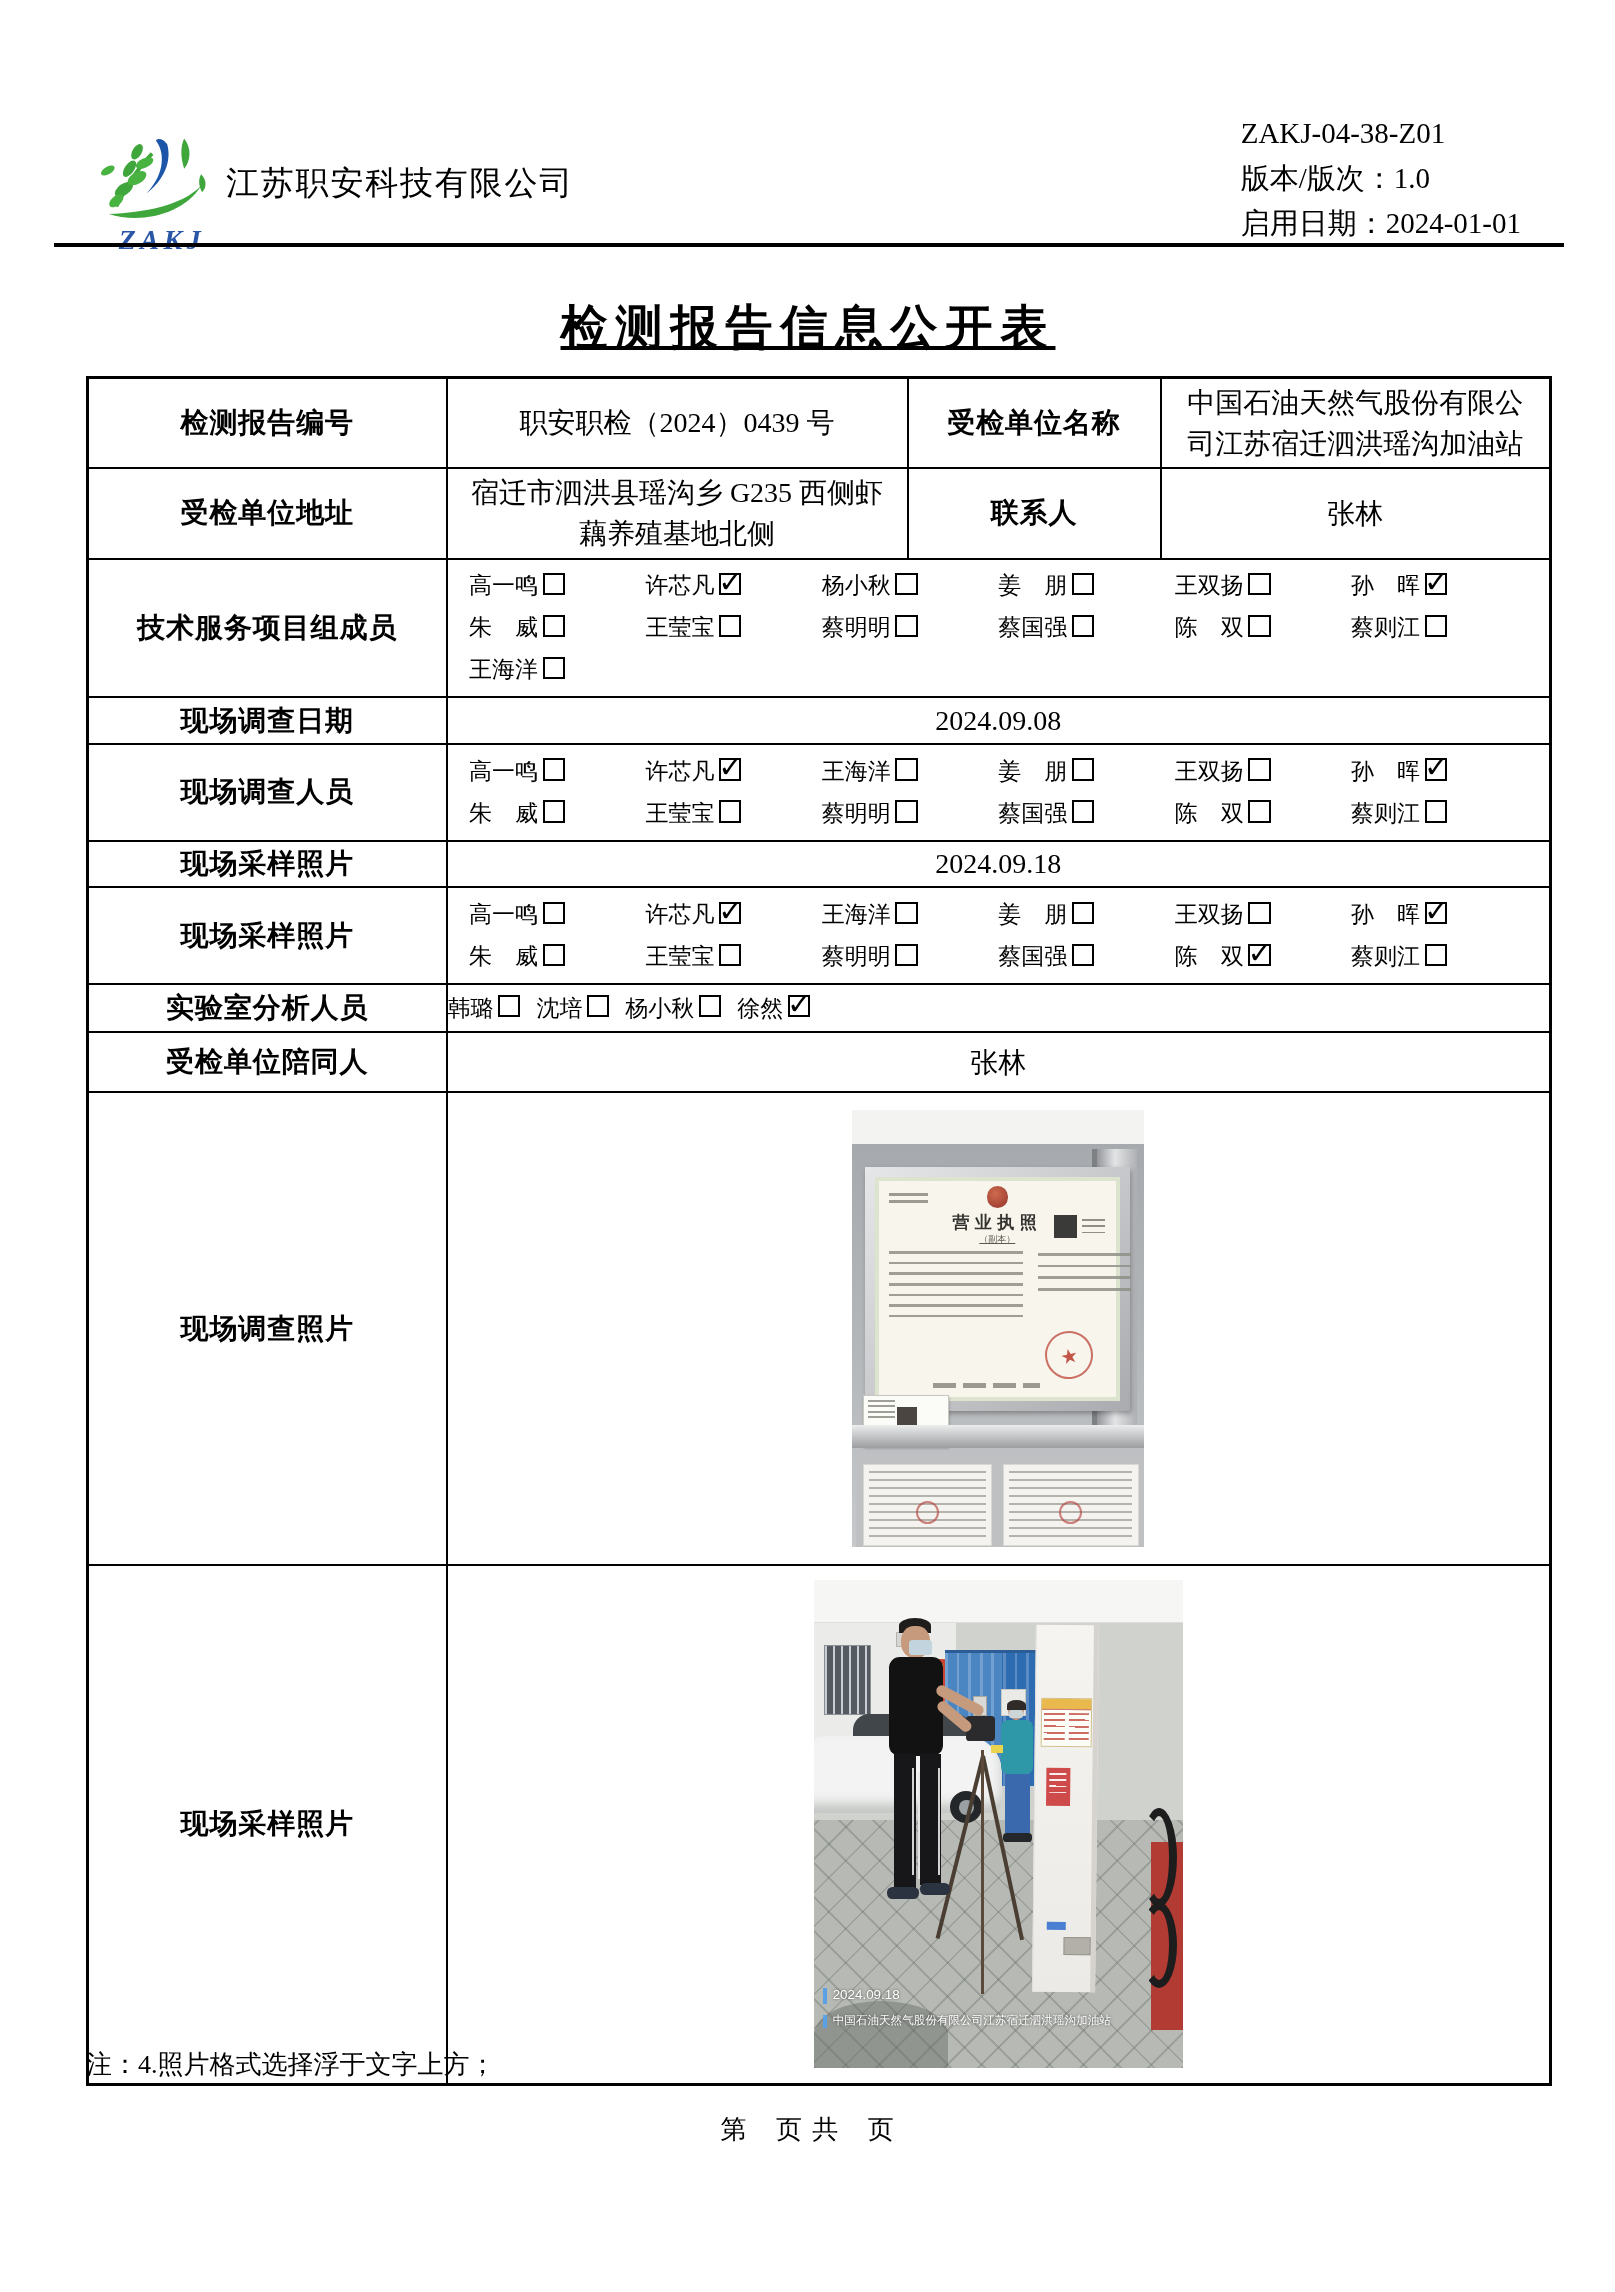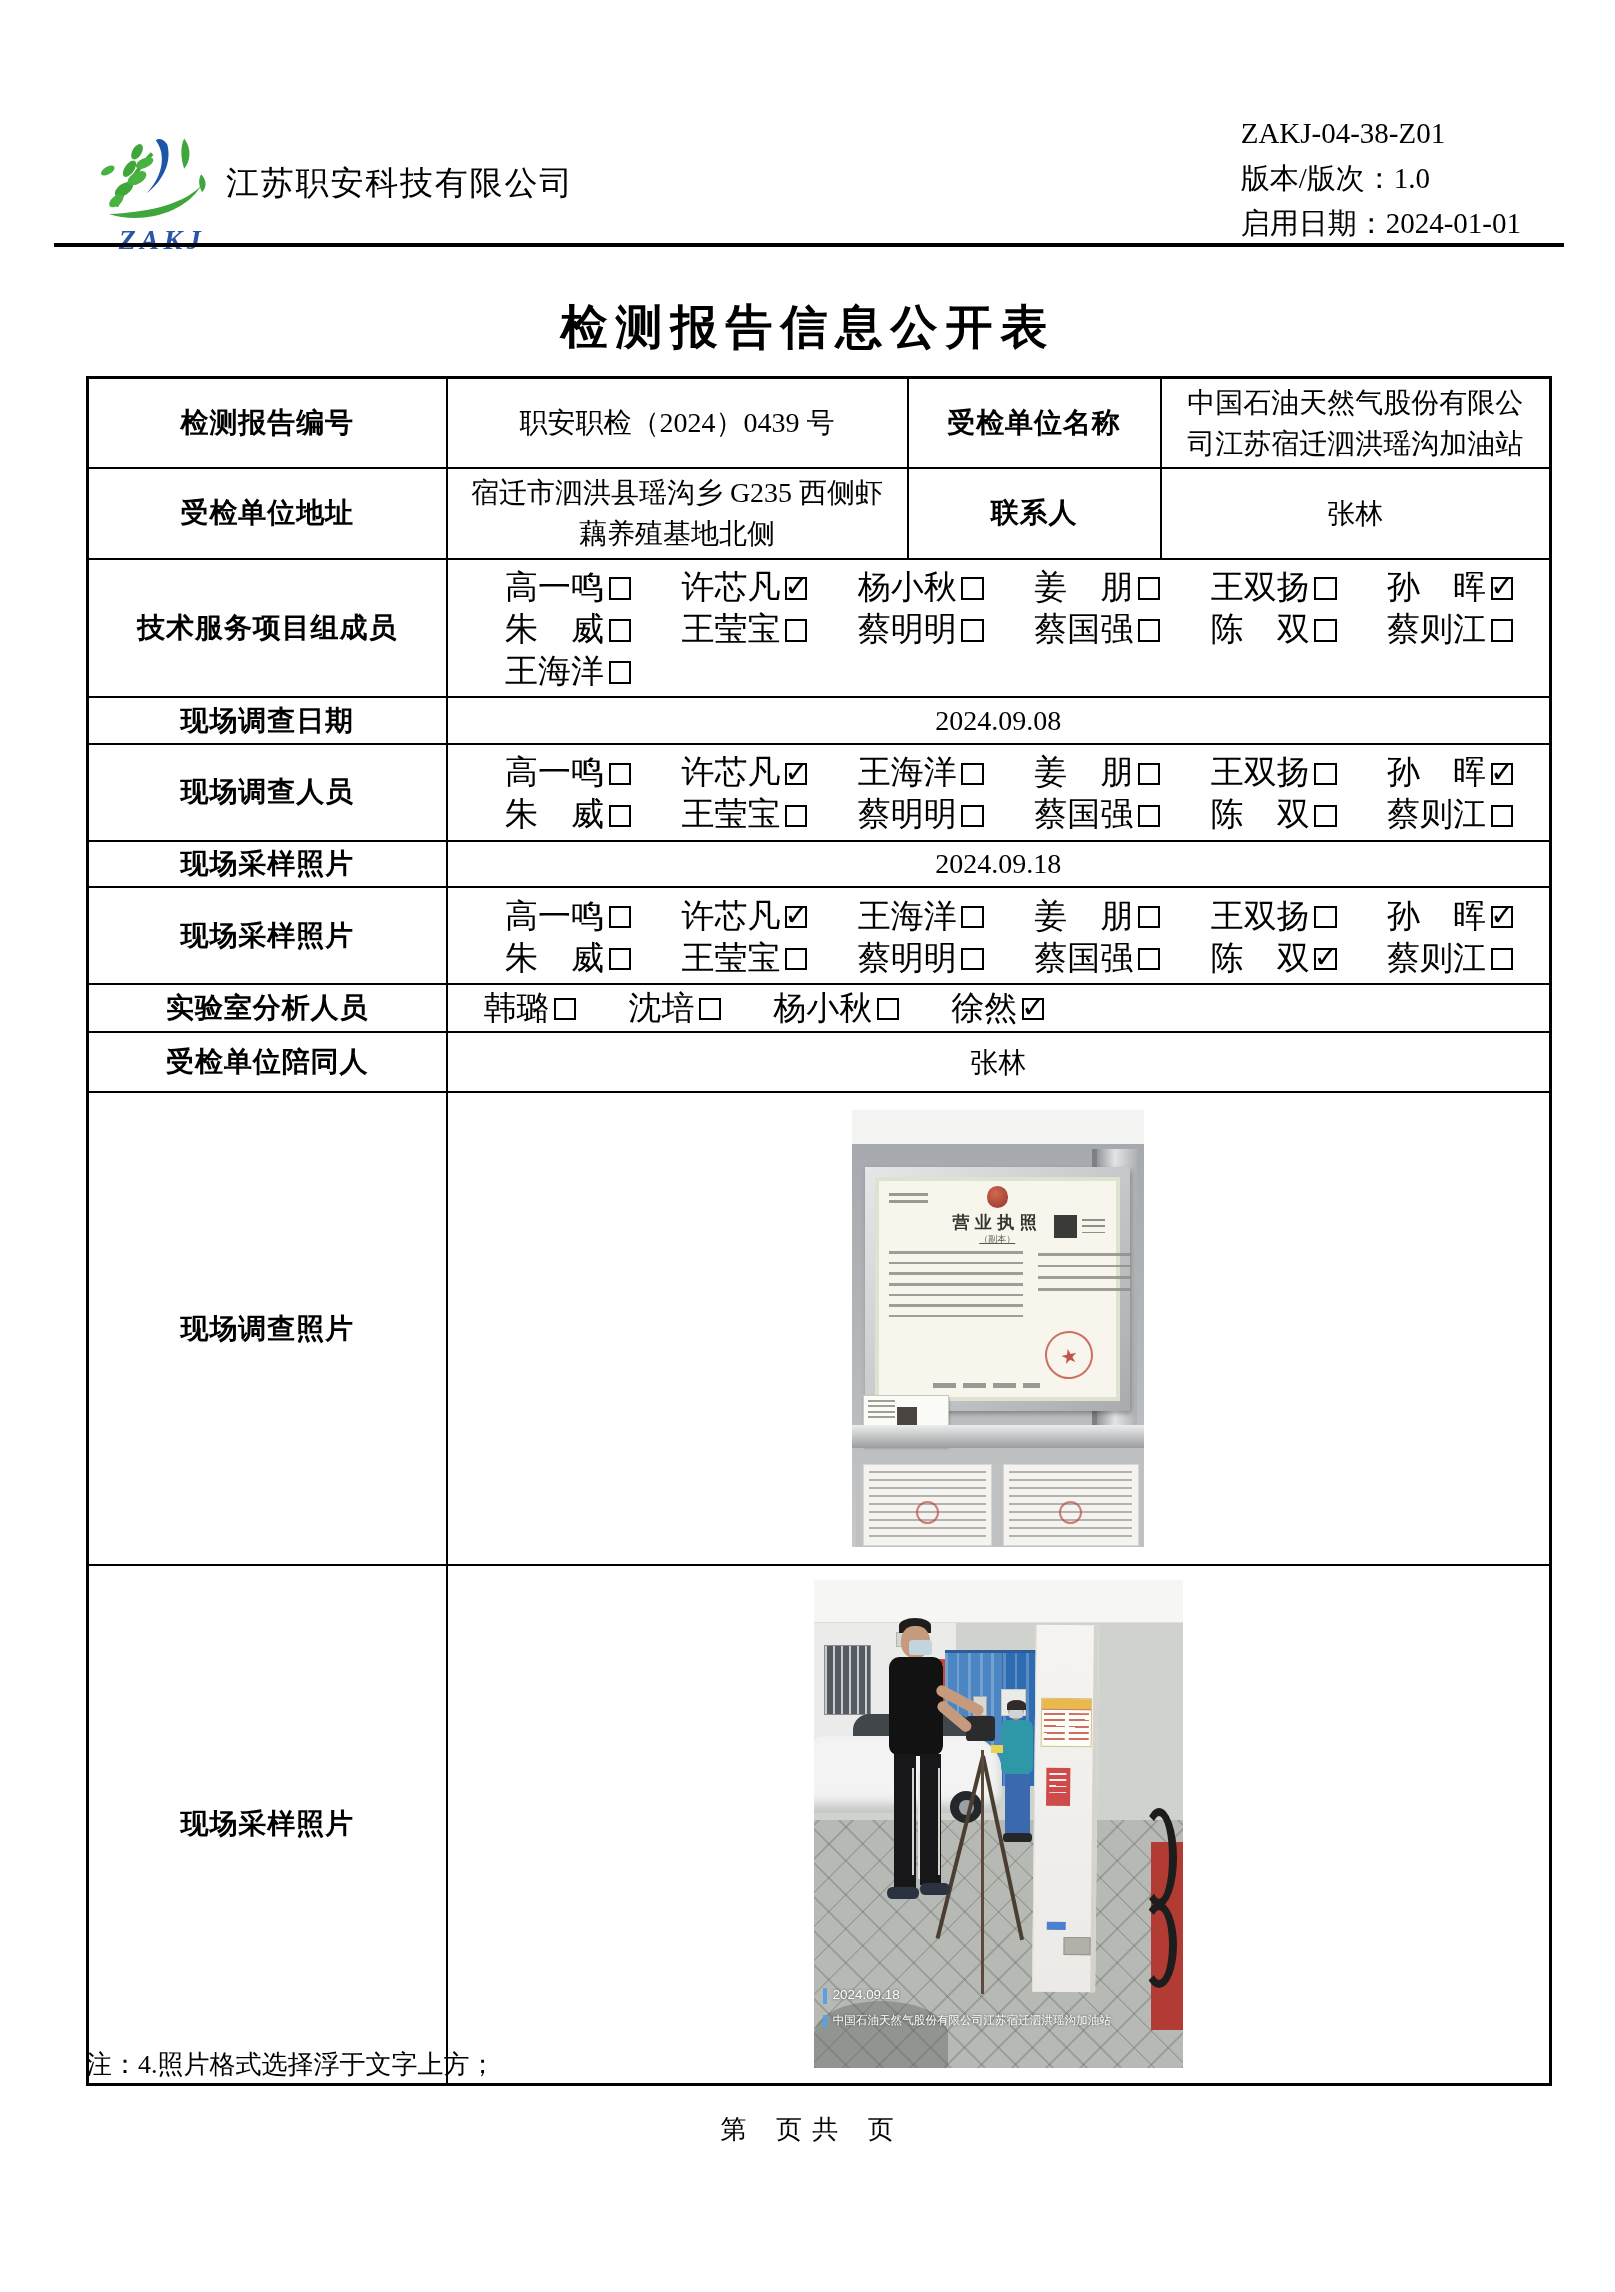--- a/index.html
+++ b/index.html
@@ -9,31 +9,31 @@
     font-family:"Liberation Serif","DejaVu Serif",serif; color:#000;
   }
   
   .logo-svg { position:absolute; left:100px; top:131px; width:125px; height:99px; }
   .logo-text { position:absolute; left:86px; top:224px; width:152px; text-align:center;
     font-size:28px; font-weight:bold; font-style:italic; color:#2a56a8; letter-spacing:4.5px; }
   .company-name { position:absolute; left:226px; top:161px; font-size:33px; letter-spacing:1.8px; }
   .doc-meta { position:absolute; right:95px; top:111px; text-align:left; font-size:29px; line-height:45px;margin-left:28px; }
   .header-rule { position:absolute; left:54px; top:243px; width:1510px; height:3.6px; background:#000; }
   .doc-title { position:absolute; left:0; top:296px; width:100%; text-align:center;
-    font-size:47px; font-weight:bold; letter-spacing:8px; }
+    font-size:47px; font-weight:bold; letter-spacing:8px;text-decoration:underline; }
   
   table.main { position:absolute; left:86px; top:376px; width:1463px;
     border-collapse:collapse; table-layout:fixed; border:3.6px solid #000; }
   table.main td { border:2.7px solid #000; vertical-align:middle; }
   td.lbl { font-weight:bold; text-align:center; font-size:28px; letter-spacing:0.9px; }
   td.val { text-align:center; font-size:28px; line-height:41px; padding:1.8px 12.5px; }
   .mcell { padding:5.4px 0; }
   .mrow { display:grid; grid-template-columns:repeat(6,1fr); padding:0 21.5px; align-items:center; height:42px; }
   .mrow.center { display:flex; justify-content:flex-start; gap:16px; padding:0; }
-  .member { white-space:nowrap; font-size:33px;margin-left:36px; }
+  .member { white-space:nowrap; font-size:23px; }
   .cb { display:inline-block; width:22.4px; height:22.4px; border:2.7px solid #000; margin-left:4.5px;
     vertical-align:-1.8px; position:relative; background:#fff; }
   .cb.checked::after { content:"✓"; position:absolute; left:-2.7px; top:-9.9px;
     font-size:29.6px; font-weight:bold; font-family:"DejaVu Sans",sans-serif; }
   .note-line { position:absolute; left:86px; top:2047px; font-size:26px; }
   .page-footer { position:absolute; left:0; top:2112px; width:100%; text-align:center;
     font-size:26px; letter-spacing:1.8px; }
   
   .photo1 { width:292px; height:437px; margin:17px auto; position:relative; overflow:hidden;
     background:linear-gradient(180deg,#a4a7ab 0%,#b4b7ba 55%,#c6c8ca 100%); }

